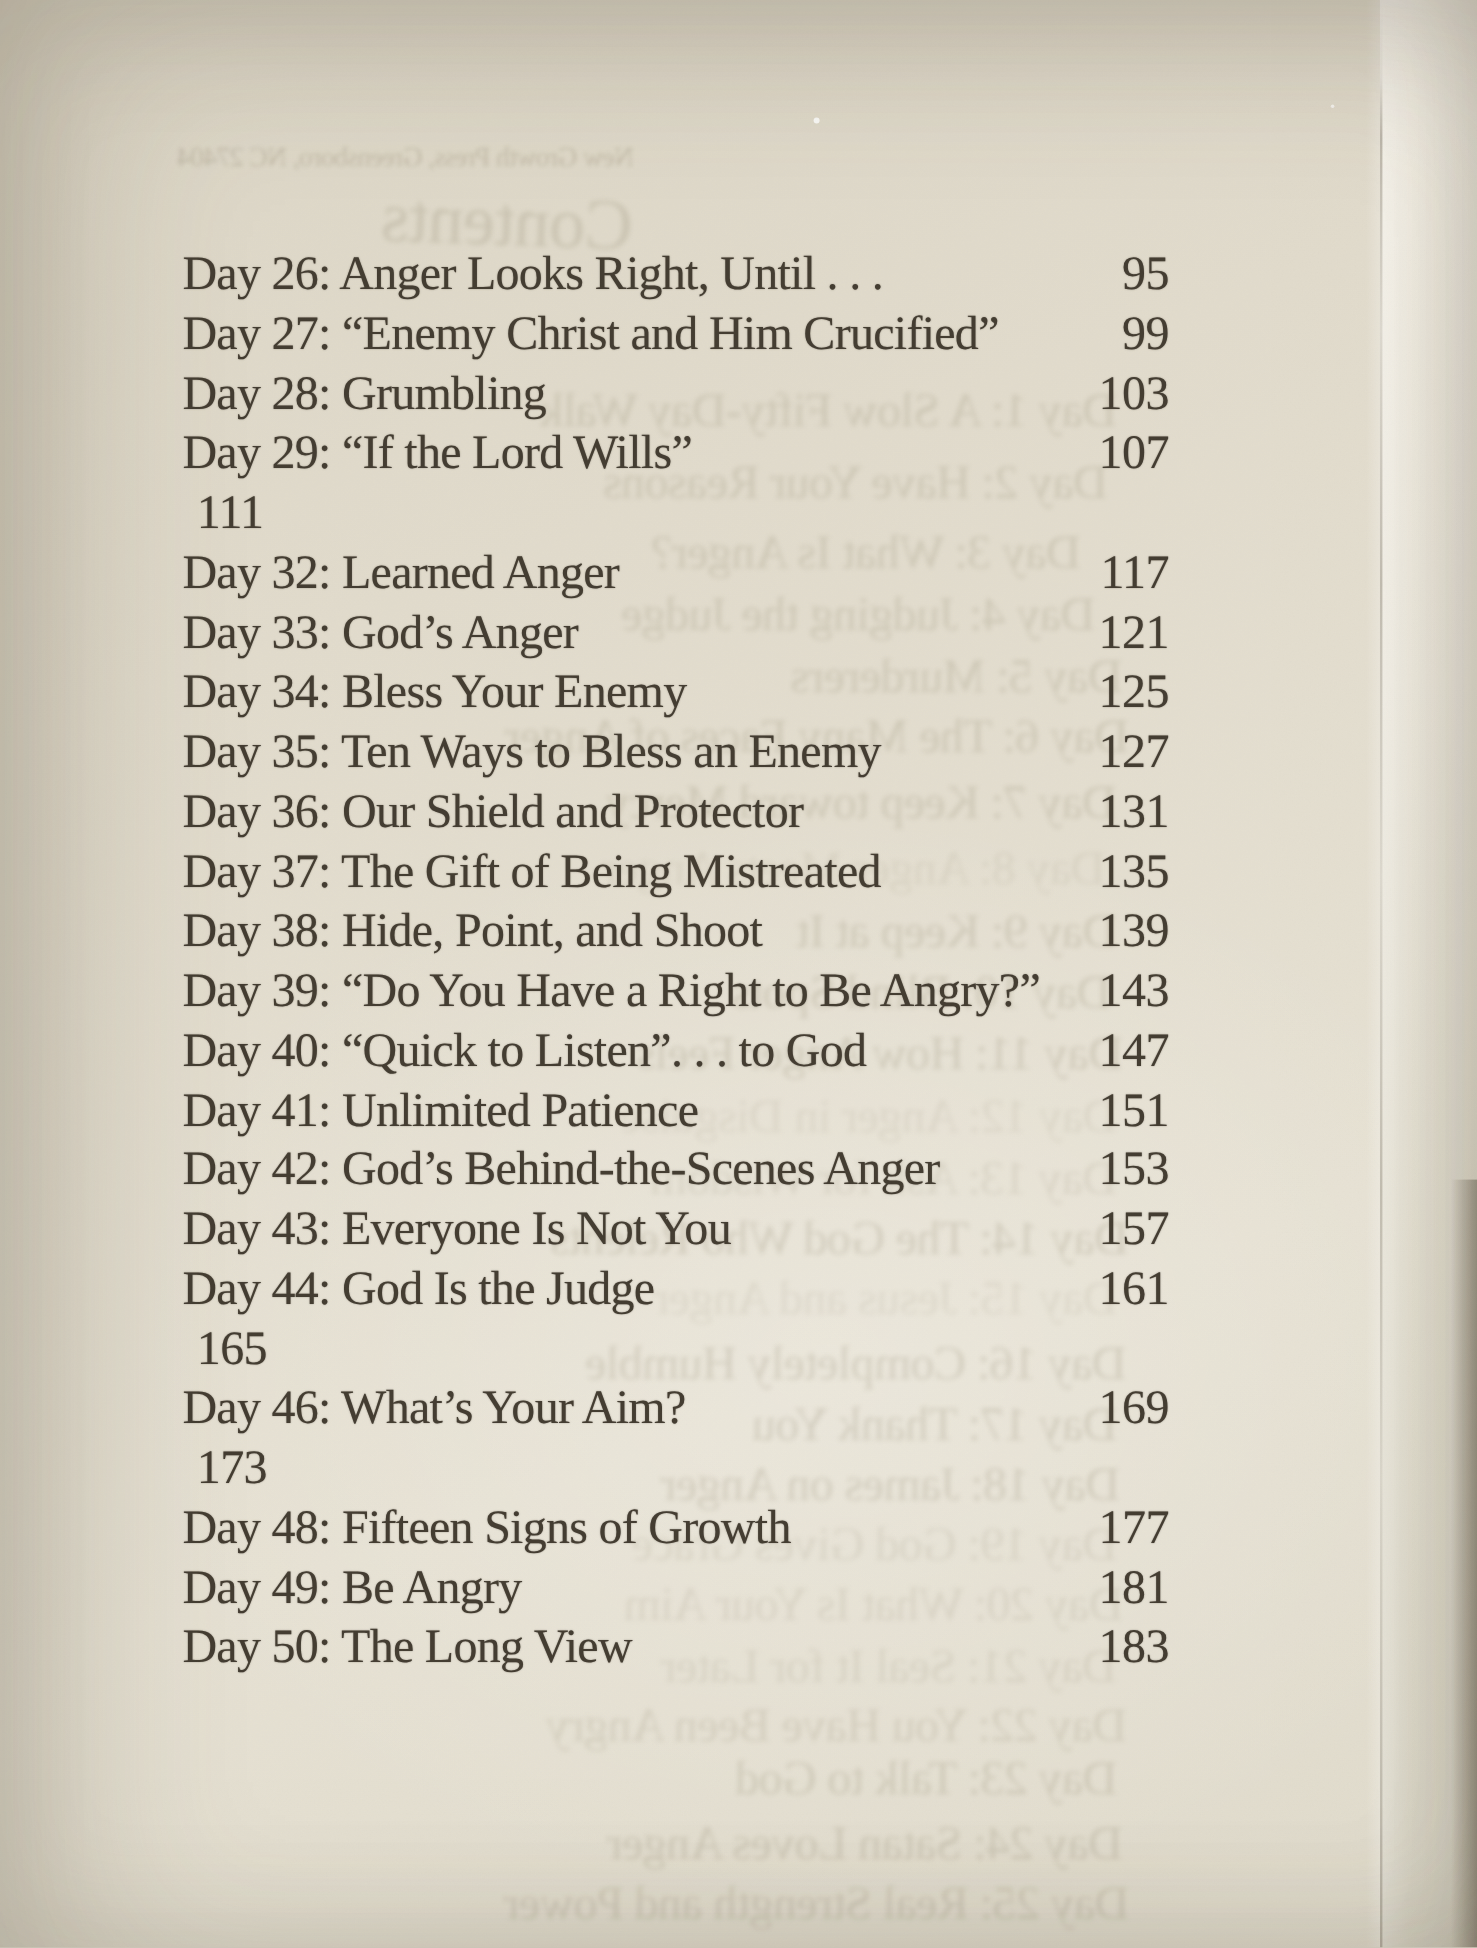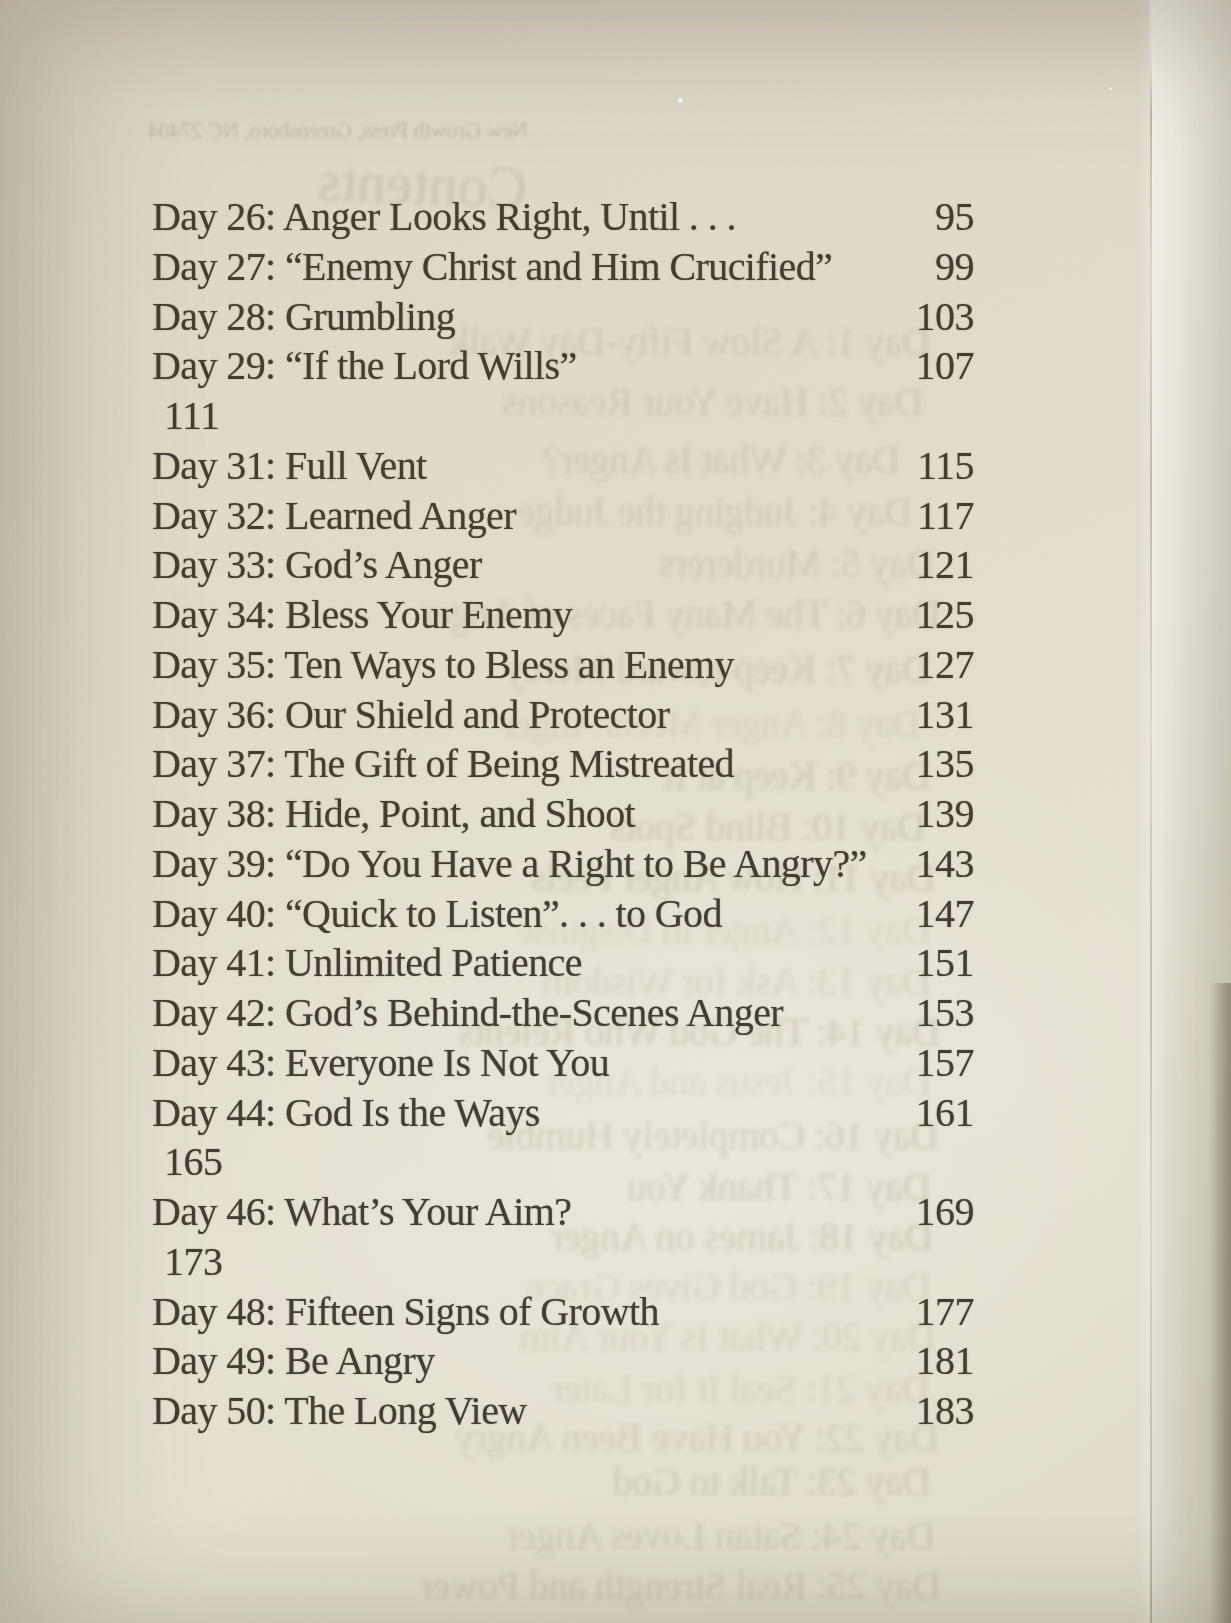--- a/index.html
+++ b/index.html
@@ -78,21 +78,21 @@
     color: #a29a83;
     opacity: 0.30;
     filter: blur(2.2px);
     font-size: 40px;
     letter-spacing: -0.5px;
   }
   
   .toc {
     position: absolute;
     left: 152px;
-    top: 192px;
+    top: 203px;
     width: 822px;
     z-index: 3;
   }
   .toc-row {
     display: flex;
     justify-content: space-between;
     align-items: baseline;
     height: 49.75px;
     line-height: 49.75px;
   }
@@ -182,24 +182,20 @@
       <span class="toc-page">103</span>
     </div>
       <div class="toc-row">
       <span class="toc-title">Day 29: “If the Lord Wills”</span>
       <span class="toc-page">107</span>
     </div>
       <div class="toc-row">
       <span class="toc-page">111</span>
     </div>
       <div class="toc-row">
-      <span class="toc-title">Day 31: Full Vent</span>
-      <span class="toc-page">115</span>
-    </div>
-      <div class="toc-row">
       <span class="toc-title">Day 32: Learned Anger</span>
       <span class="toc-page">117</span>
     </div>
       <div class="toc-row">
       <span class="toc-title">Day 33: God’s Anger</span>
       <span class="toc-page">121</span>
     </div>
       <div class="toc-row">
       <span class="toc-title">Day 34: Bless Your Enemy</span>
       <span class="toc-page">125</span>
@@ -234,21 +230,21 @@
     </div>
       <div class="toc-row">
       <span class="toc-title">Day 42: God’s Behind-the-Scenes Anger</span>
       <span class="toc-page">153</span>
     </div>
       <div class="toc-row">
       <span class="toc-title">Day 43: Everyone Is Not You</span>
       <span class="toc-page">157</span>
     </div>
       <div class="toc-row">
-      <span class="toc-title">Day 44: God Is the Ways</span>
+      <span class="toc-title">Day 44: God Is the Judge</span>
       <span class="toc-page">161</span>
     </div>
       <div class="toc-row">
       <span class="toc-page">165</span>
     </div>
       <div class="toc-row">
       <span class="toc-title">Day 46: What’s Your Aim?</span>
       <span class="toc-page">169</span>
     </div>
       <div class="toc-row">

